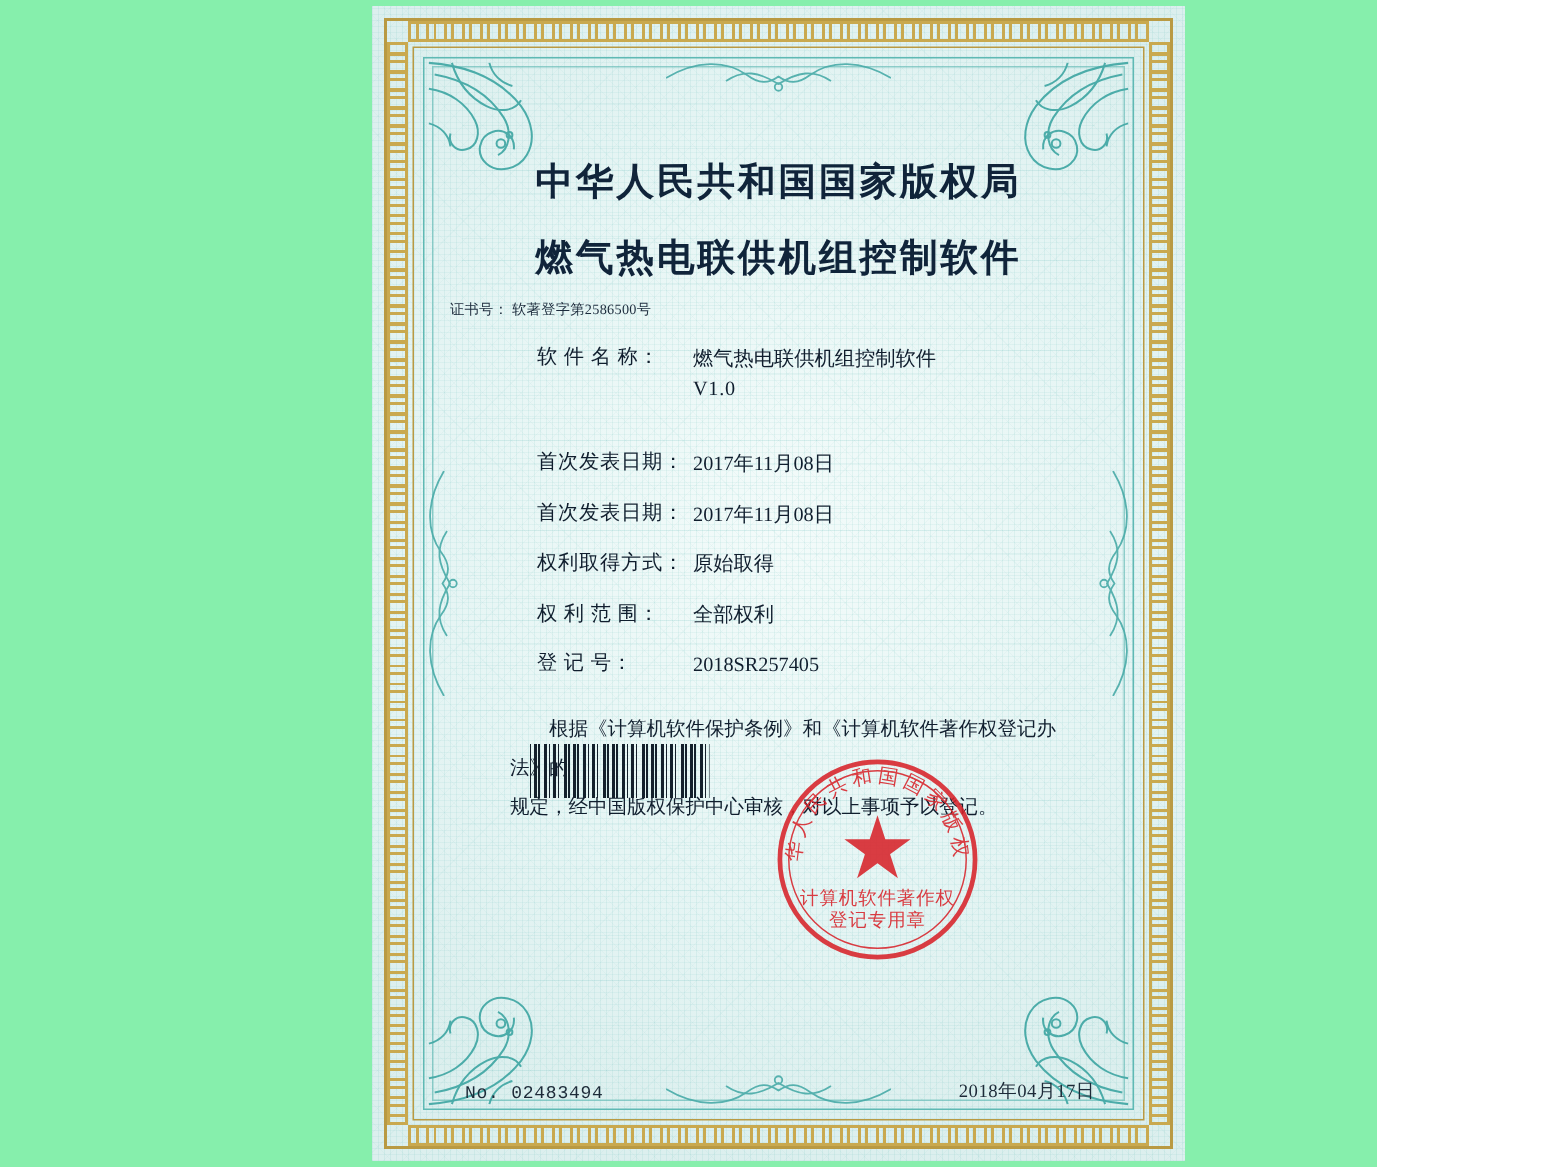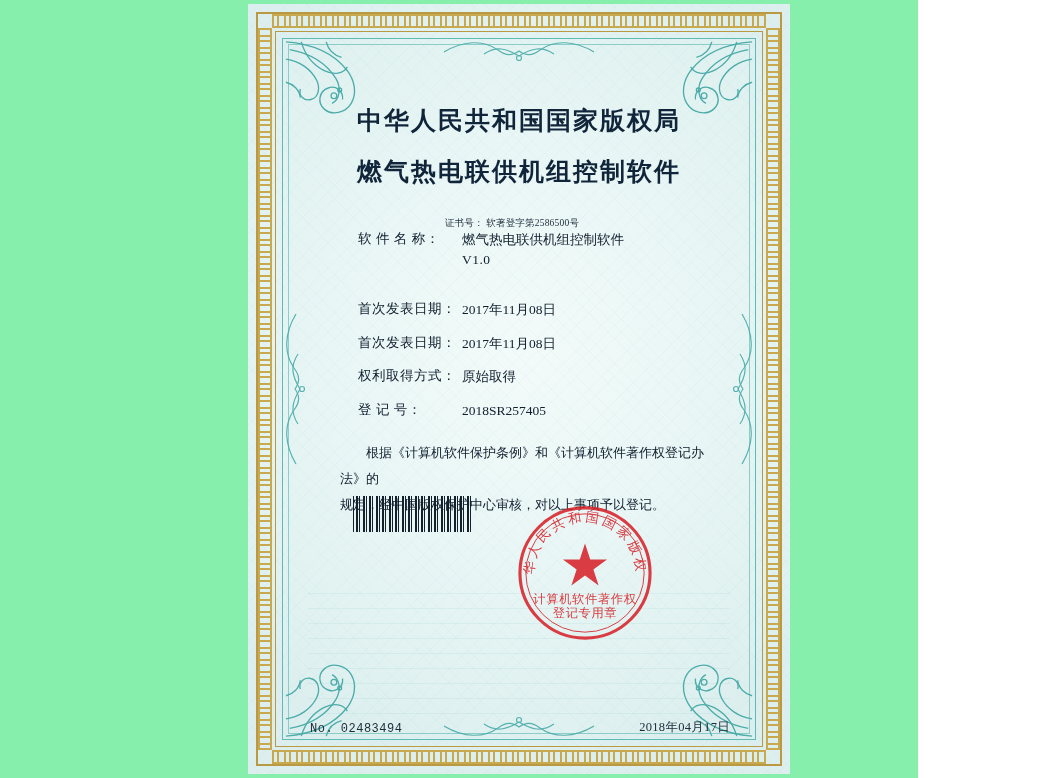--- a/index.html
+++ b/index.html
@@ -168,30 +168,31 @@
     text-align: center;
     font-size: 25px;
     font-weight: bold;
     color: #10243a;
     letter-spacing: 2px;
     margin-top: 18px;
     font-family: "Liberation Serif", "DejaVu Serif", serif;
   }
 
   .cert-no {
-    margin-top: 29px;
-    text-align: center;
+    margin-top: 12px;
+    text-align: left;
     padding-right: 14px;
     font-size: 9.5px;
     color: #1c2b3c;
     letter-spacing: .2px;
   }
 
   
   .fields {
+    margin-top: 16px;
     padding-left: 58px;
     padding-right: 20px;
   }
   .frow {
     display: flex;
     align-items: flex-start;
     margin-bottom: 11px;
   }
   .flabel {
     width: 104px;
@@ -423,20 +424,24 @@
           <div class="frow">
             <div class="flabel">首次发表日期：</div>
             <div class="fvalue">2017年11月08日</div>
           </div>
 
           <div class="frow">
             <div class="flabel">权利取得方式：</div>
             <div class="fvalue">原始取得</div>
           </div>
 
+          <div class="frow">
+            <div class="flabel">权 利 范 围：</div>
+            <div class="fvalue">全部权利</div>
+          </div>
 
           <div class="frow">
             <div class="flabel">登 记 号：</div>
             <div class="fvalue">2018SR257405</div>
           </div>
         </div>
 
       </div>
 
       <div class="para">

